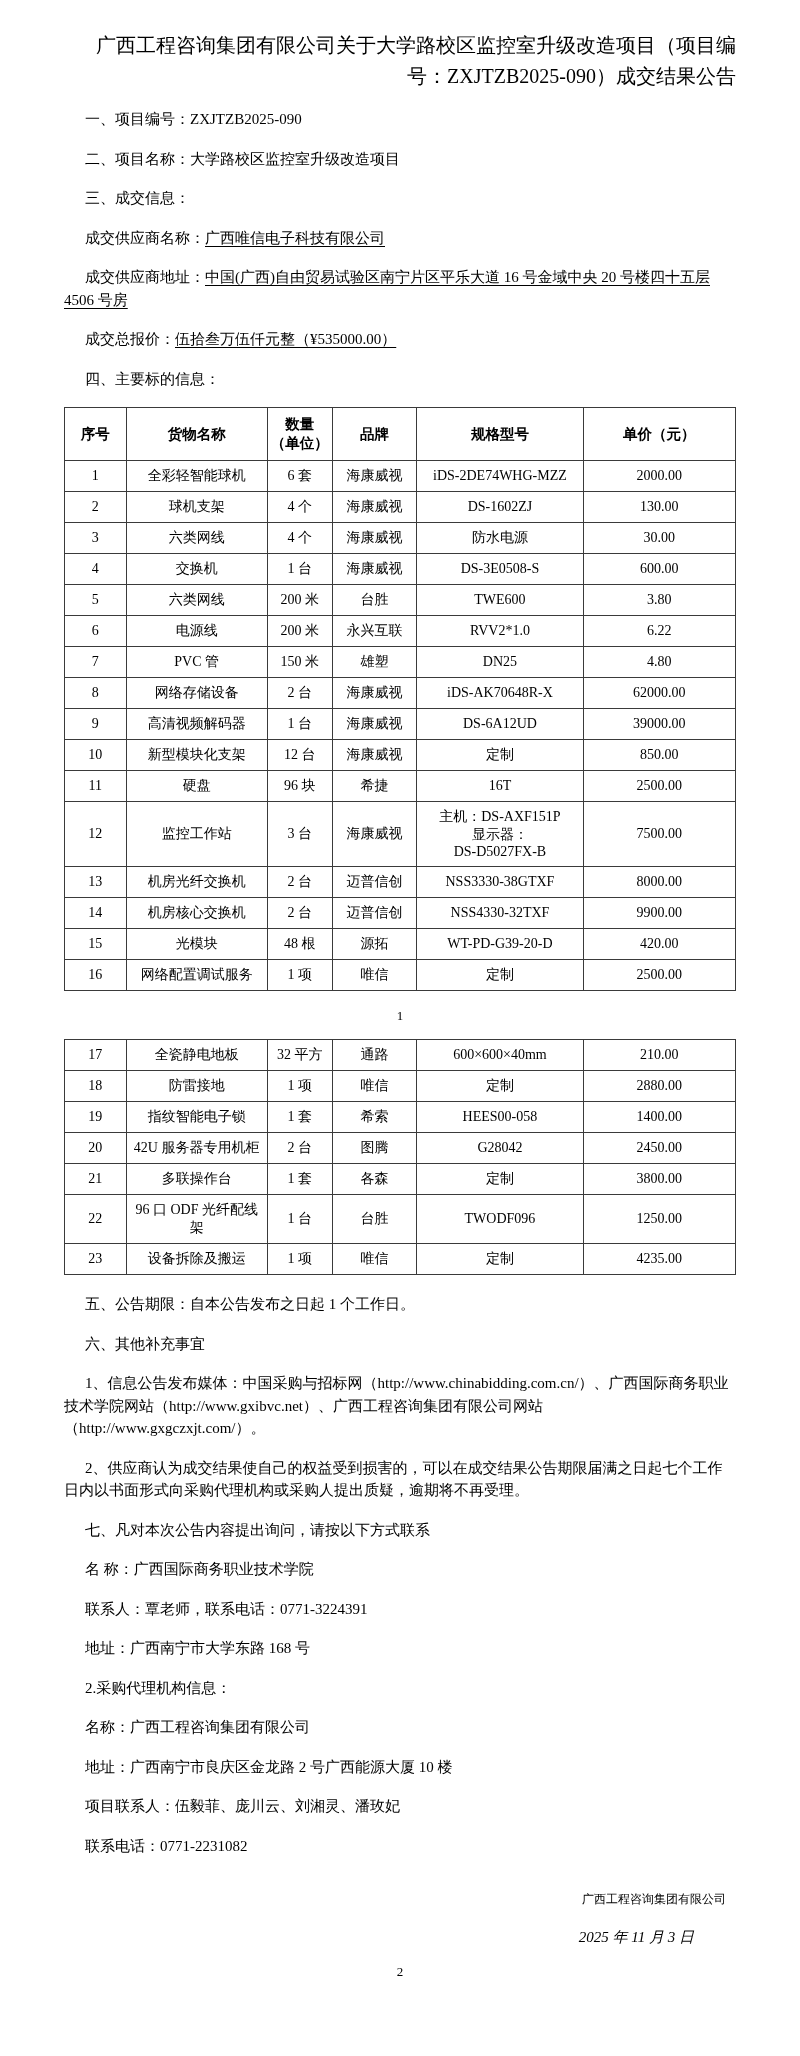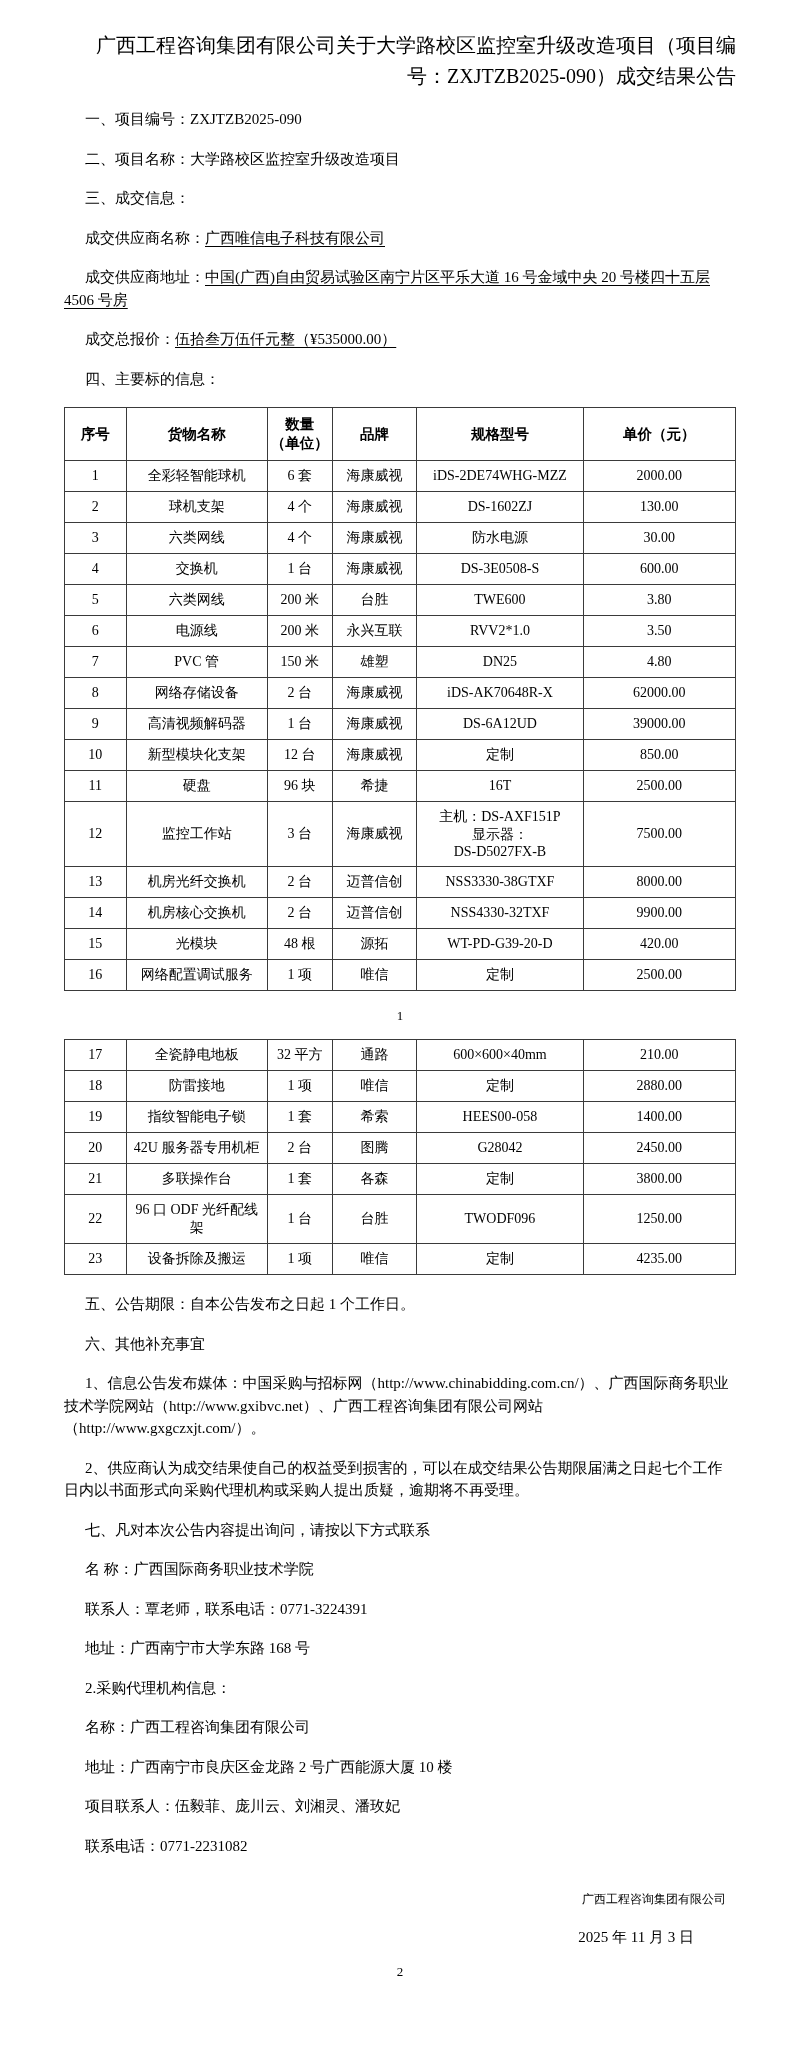--- a/index.html
+++ b/index.html
@@ -24,21 +24,21 @@
   table.items th,table.items td{
     border:1px solid #3a3a3a;text-align:center;vertical-align:middle;
     padding:6px 3px;word-break:break-all;
   }
   table.items th{font-weight:bold;font-size:14.5px;padding:7px 2px;}
   .pre{white-space:pre-line;}
   col.c-seq{width:9.2%;}col.c-name{width:21.0%;}col.c-qty{width:9.7%;}
   col.c-brand{width:12.6%;}col.c-spec{width:24.8%;}col.c-price{width:22.7%;}
   .pagenum{text-align:center;font-size:13px;margin:17px 0 15px 0;}
   .sign-company{text-align:right;font-size:12px;margin:34px 0 0 0;padding-right:10px;}
-  .sign-date{text-align:right;font-size:15px;margin:20px 0 0 0;padding-right:42px;}
+  .sign-date{text-align:right;font-size:15px;margin:20px 0 0 0;padding-right:42px;font-style:italic;}
 </style>
 </head>
 <body>
 
 <div class="page">
 
   <div class="doc-title">广西工程咨询集团有限公司关于大学路校区监控室升级改造项目（项目编号：ZXJTZB2025-090）成交结果公告</div>
 
   <p class="line"><b>一、项目编号：</b><span>ZXJTZB2025-090</span></p>
 
@@ -120,21 +120,21 @@
           <td class="pre">TWE600</td>
           <td>3.80</td>
         </tr>
 
         <tr>
           <td>6</td>
           <td>电源线</td>
           <td>200 米</td>
           <td>永兴互联</td>
           <td class="pre">RVV2*1.0</td>
-          <td>3.50</td>
+          <td>6.22</td>
         </tr>
 
         <tr>
           <td>7</td>
           <td>PVC 管</td>
           <td>150 米</td>
           <td>雄塑</td>
           <td class="pre">DN25</td>
           <td>4.80</td>
         </tr>

